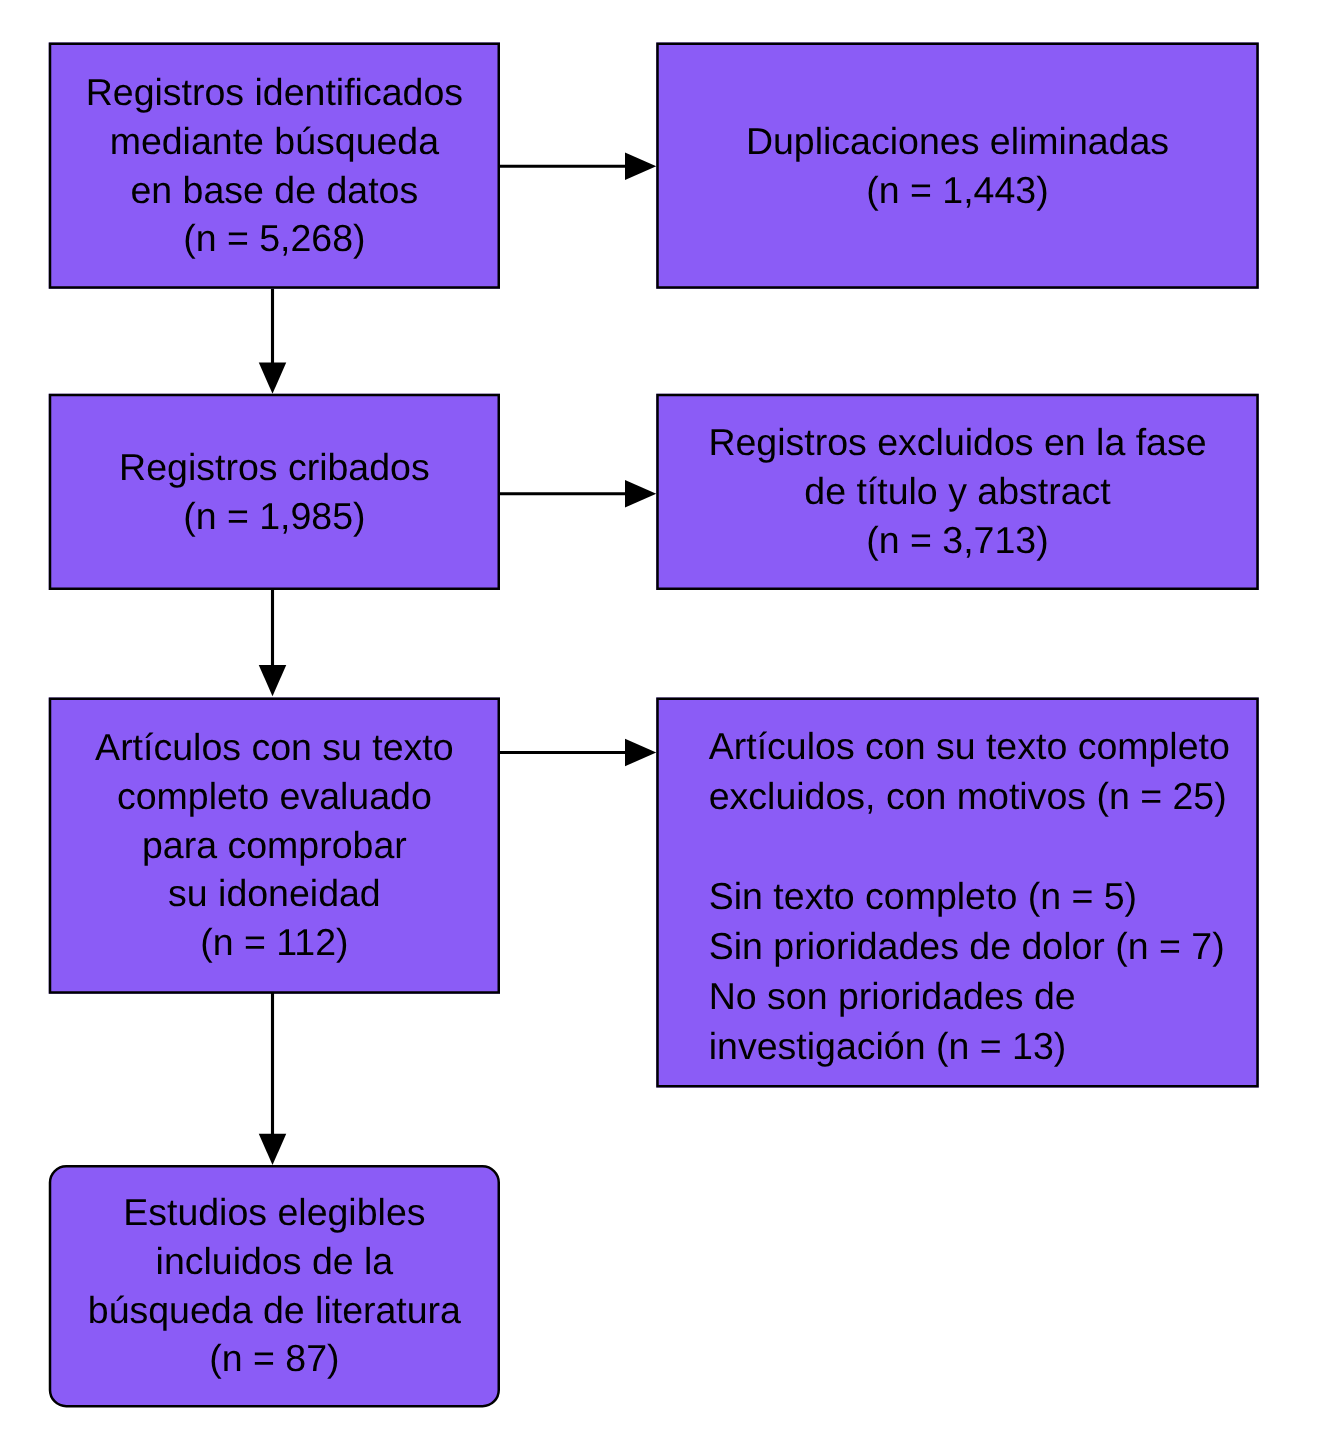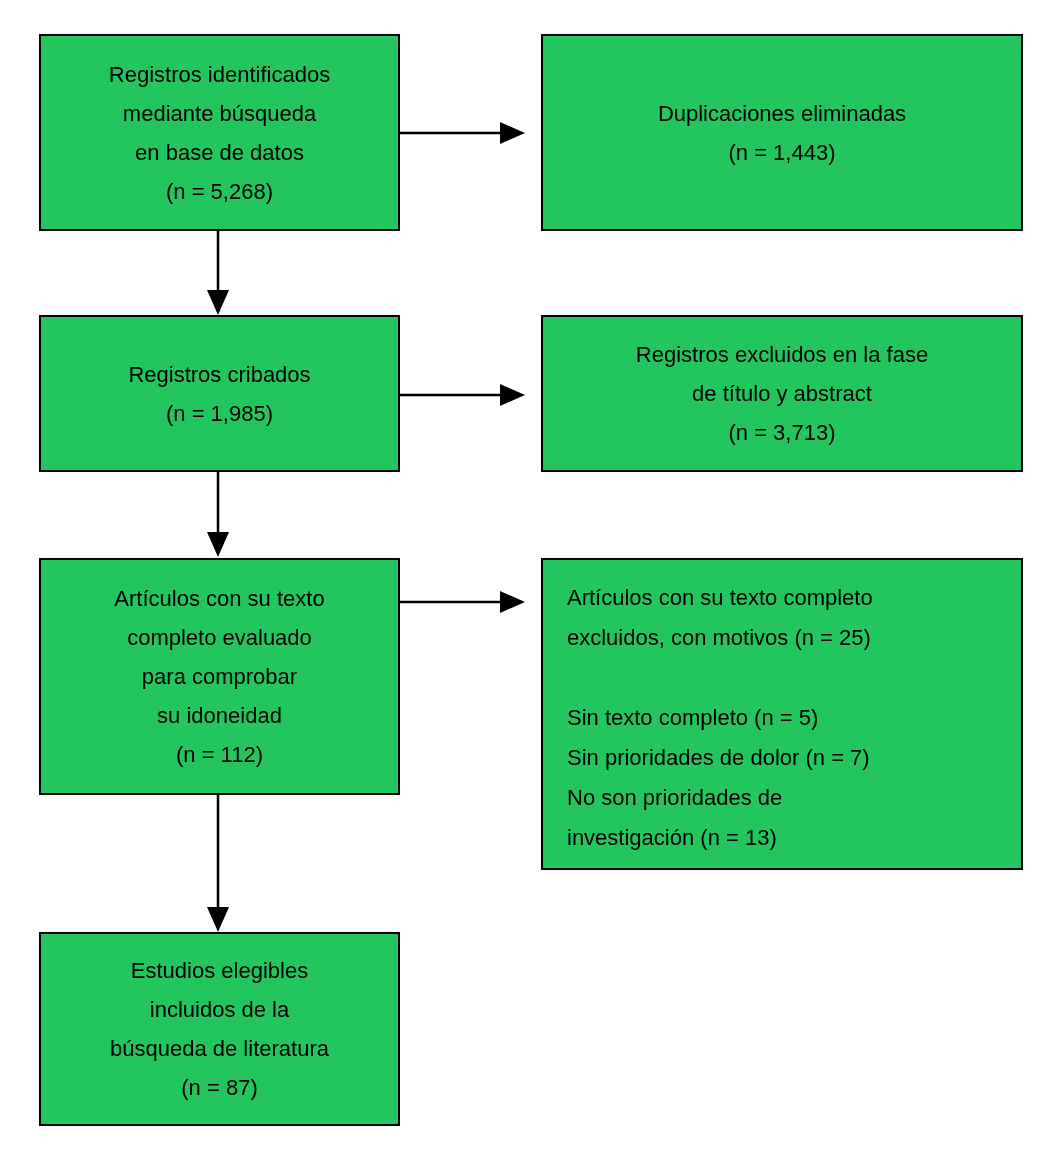--- a/index.html
+++ b/index.html
@@ -13,40 +13,40 @@
     height: 1158px;
     background: #ffffff;
     font-family: "Liberation Sans", sans-serif;
     color: #000000;
     overflow: hidden;
   }
   .box {
     position: absolute;
     box-sizing: border-box;
     border: 2px solid #000000;
-    background: #22c55e;
+    background: #8b5cf6;
     display: flex;
     align-items: center;
     justify-content: center;
     text-align: center;
-    font-size: 22px;
+    font-size: 30px;
     line-height: 39px;
     white-space: pre-line;
   }
   .box-left   { left: 39px;  width: 361px; }
-  .box-right  { left: 525px; width: 482px; margin-left: 16px; }
+  .box-right  { left: 525px; width: 482px; }
   .row1 { top: 34px;  height: 197px; }
   .row2 { top: 315px; height: 157px; }
   .row3-left  { top: 558px; height: 237px; align-items: center; }
   .row3-right { top: 558px; height: 312px; }
-  .row4 { top: 932px; height: 194px; }
+  .row4 { top: 932px; height: 194px; border-radius: 14px; }
   .box.align-left {
     justify-content: flex-start;
     text-align: left;
-    padding: 12px 12px 4px 24px;
+    padding: 12px 12px 4px 40px;
     line-height: 40px;
   }
   .arrows {
     position: absolute;
     left: 0;
     top: 0;
     pointer-events: none;
   }
   .arrows line {
     stroke: #000000;

